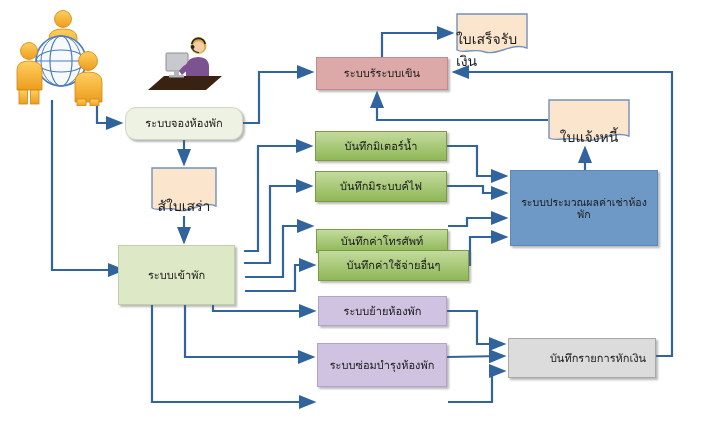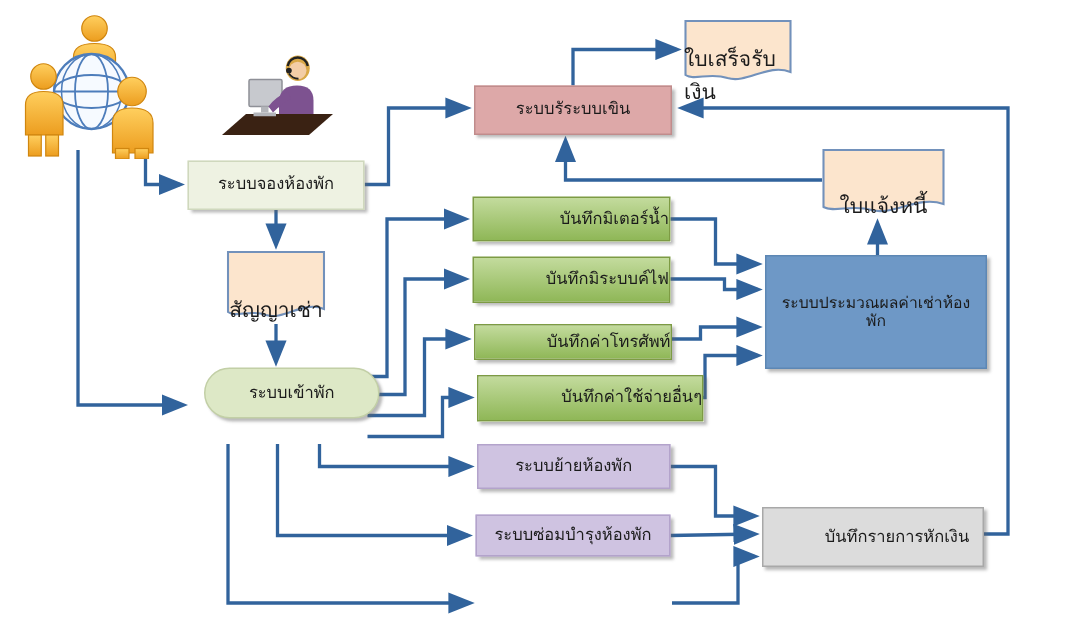--- a/index.html
+++ b/index.html
@@ -9,21 +9,21 @@
   }
   .layer{position:absolute;left:0;top:0;width:728px;height:426px;}
   svg.conn{z-index:0;}
   .node{
     position:absolute;z-index:1;display:flex;align-items:center;justify-content:center;
     text-align:center;font-size:11px;line-height:1.15;box-sizing:border-box;
     box-shadow:2px 2px 2px rgba(100,100,100,0.45);
   }
   .sys-pale{background:#eef2e2;border:1px solid #cfd8bd;}
   .sys-checkin{background:#dde8c6;border:1px solid #c2cfa6;}
-  .rec-green{background:linear-gradient(#c3db9d,#8fb757);border:1px solid #7d9b44;justify-content:flex-end;}
+  .rec-green{background:linear-gradient(#c3db9d,#8fb757);border:1px solid #7d9b44;}
   .pay-pink{background:#dda8a8;border:1px solid #c08c8c;}
   .proc-blue{background:#6e98c6;border:1px solid #5d87b4;font-size:10.5px;padding:0 6px;}
   .sub-purple{background:#cfc3e1;border:1px solid #b3a3cb;}
   .ded-gray{background:#dcdcdc;border:1px solid #a8a8a8;padding-left:32px;}
   .doc{position:absolute;z-index:1;box-shadow:none;}
   .doc svg{position:absolute;left:0;top:0;}
   .doc .doc-label{
     position:absolute;left:0;top:0;width:100%;height:78%;display:flex;
     align-items:center;justify-content:center;font-size:14px;margin-top:20px;
   }
@@ -108,65 +108,65 @@
       <path d="M40,42 L40,33 Q41,23 52,23 Q63,23 63,33 L63,42 Z" fill="#7d5290"></path>
       <path d="M46,27 Q37,31 33,37 L36,41 Q43,34 48,32 Z" fill="#7d5290"></path>
       <ellipse cx="52.5" cy="11.5" rx="8" ry="8.5" fill="#d9a847"></ellipse>
       <circle cx="52.5" cy="13" r="5.8" fill="#f3cda6"></circle>
       <path d="M45.8,10 A6.8,6.8 0 0 1 59.2,10" fill="none" stroke="#222222" stroke-width="1.6"></path>
       <circle cx="46.6" cy="13" r="1.9" fill="#222222"></circle>
       <path d="M46.6,15 Q49,18.5 53,18.5" fill="none" stroke="#222222" stroke-width="1.2"></path>
     </svg>
   </div>
 
-  <div class="node sys-pale" style="left:125px;top:107px;width:118px;height:33px;">
+  <div class="node sys-pale" style="left:125px;top:107px;width:118px;height:33px;border-radius:11px;">
     <span>ระบบจองห้องพัก</span>
   </div>
 
-  <div class="node sys-checkin" style="left:136px;top:245px;width:117px;height:34px;border-radius:22px;">
+  <div class="node sys-checkin" style="left:118px;top:245px;width:117px;height:60px;">
     <span>ระบบเข้าพัก</span>
   </div>
 
   <div class="node pay-pink" style="left:316px;top:57px;width:132px;height:33px;">
     <span>ระบบรัระบบเขิน</span>
   </div>
 
   <div class="node rec-green" style="left:315px;top:131px;width:132px;height:30px;">
     <span>บันทึกมิเตอร์น้ำ</span>
   </div>
   <div class="node rec-green" style="left:315px;top:171px;width:132px;height:31px;">
     <span>บันทึกมิระบบค์ไฟ</span>
   </div>
-  <div class="node rec-green" style="left:316px;top:216px;width:132px;height:24px;">
+  <div class="node rec-green" style="left:316px;top:229px;width:132px;height:24px;">
     <span>บันทึกค่าโทรศัพท์</span>
   </div>
   <div class="node rec-green" style="left:318px;top:250px;width:151px;height:31px;">
     <span>บันทึกค่าใช้จ่ายอื่นๆ</span>
   </div>
 
   <div class="node sub-purple" style="left:318px;top:296px;width:129px;height:30px;">
     <span>ระบบย้ายห้องพัก</span>
   </div>
 
   <div class="node proc-blue" style="left:510px;top:170px;width:148px;height:76px;">
     <span>ระบบประมวณผลค่าเช่าห้องพัก</span>
   </div>
-  <div class="node sub-purple" style="left:317px;top:343px;width:130px;height:28px;">
+  <div class="node sub-purple" style="left:317px;top:343px;width:130px;height:44px;">
     <span>ระบบซ่อมบำรุงห้องพัก</span>
   </div>
 
   <div class="node ded-gray" style="left:508px;top:338px;width:148px;height:40px;">
     <span>บันทึกรายการหักเงิน</span>
   </div>
 
   <div class="doc" style="left:151px;top:167px;width:66px;height:48px;">
     <svg viewBox="0 0 66 48" width="66" height="48">
       <path d="M1,1 L65,1 L65,39 C51.5,33 38,47 26.4,43 C15.8,39 6.6,45 1,41 Z" fill="#fce5cd" stroke="#7291bb" stroke-width="1.4"></path>
     </svg>
-    <span class="doc-label">สัญญาเช่า</span>
+    <span class="doc-label">สัใบเสร่า</span>
   </div>
 
   <div class="doc" style="left:548px;top:99px;width:82px;height:46px;">
     <svg viewBox="0 0 82 46" width="82" height="46">
       <path d="M1,1 L81,1 L81,37 C64,31 48,45 33,41 C20,37 8,43 1,39 Z" fill="#fce5cd" stroke="#7291bb" stroke-width="1.4"></path>
     </svg>
     <span class="doc-label">ใบแจ้งหนี้</span>
   </div>
 
   <div class="doc" style="left:456px;top:13px;width:72px;height:44px;">

